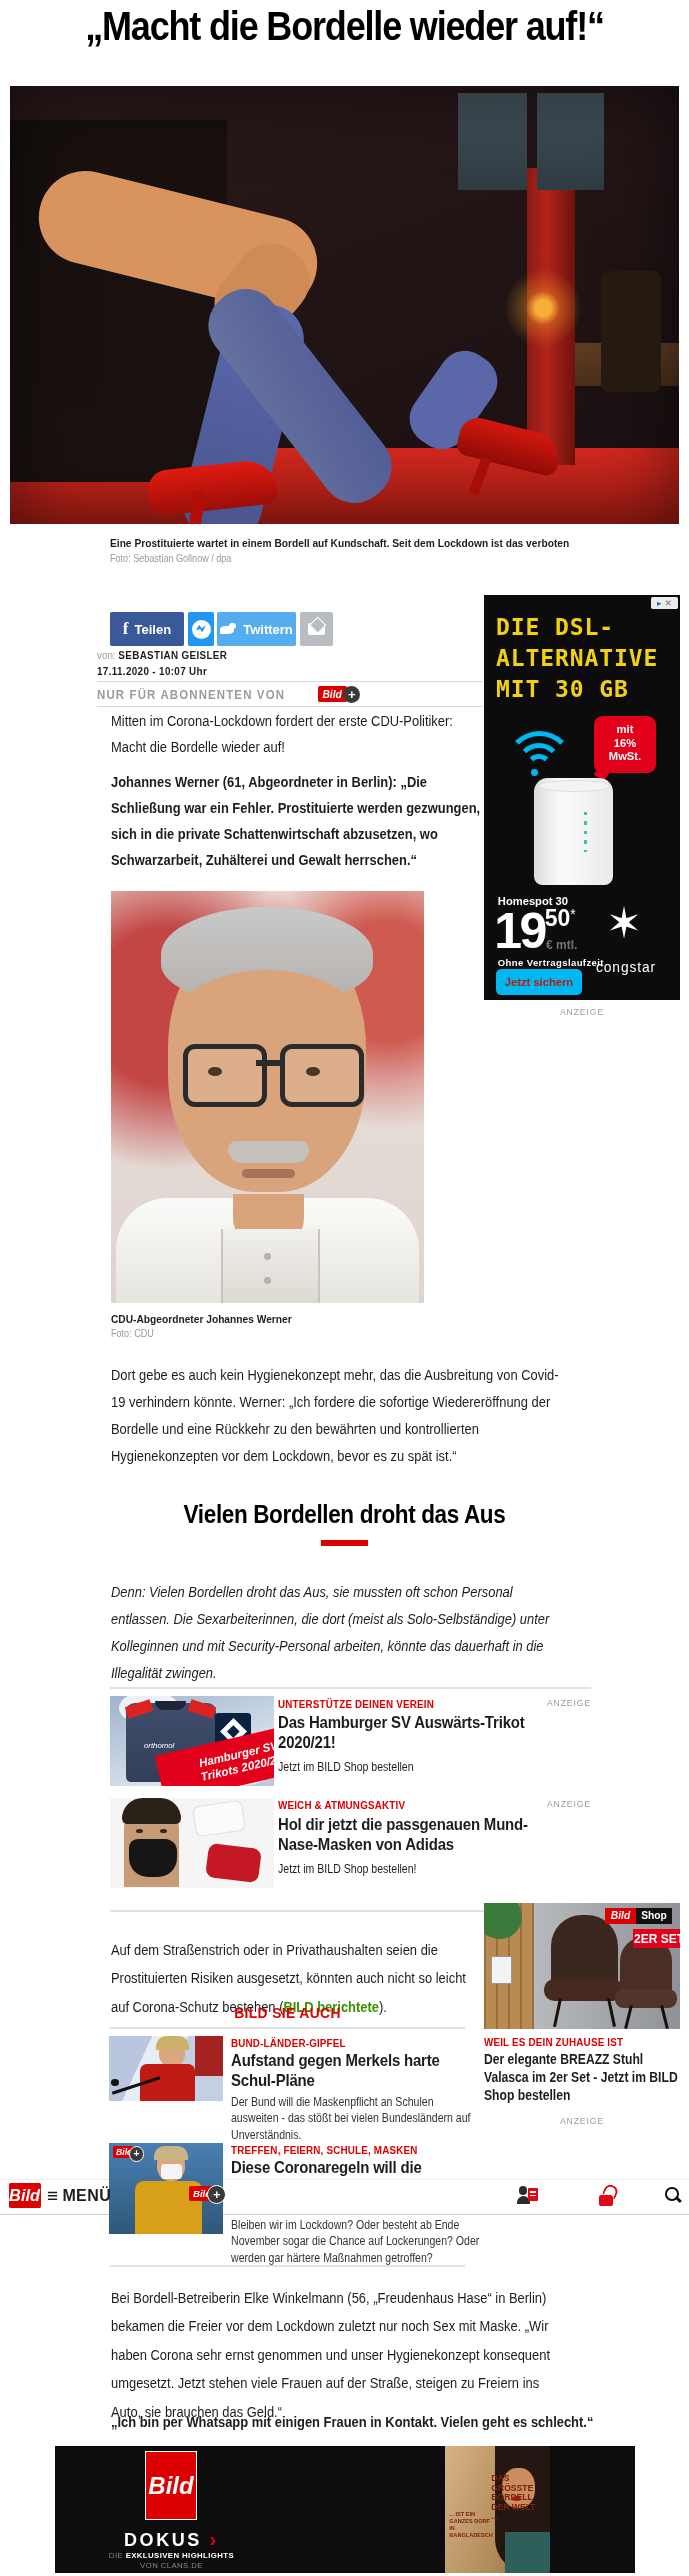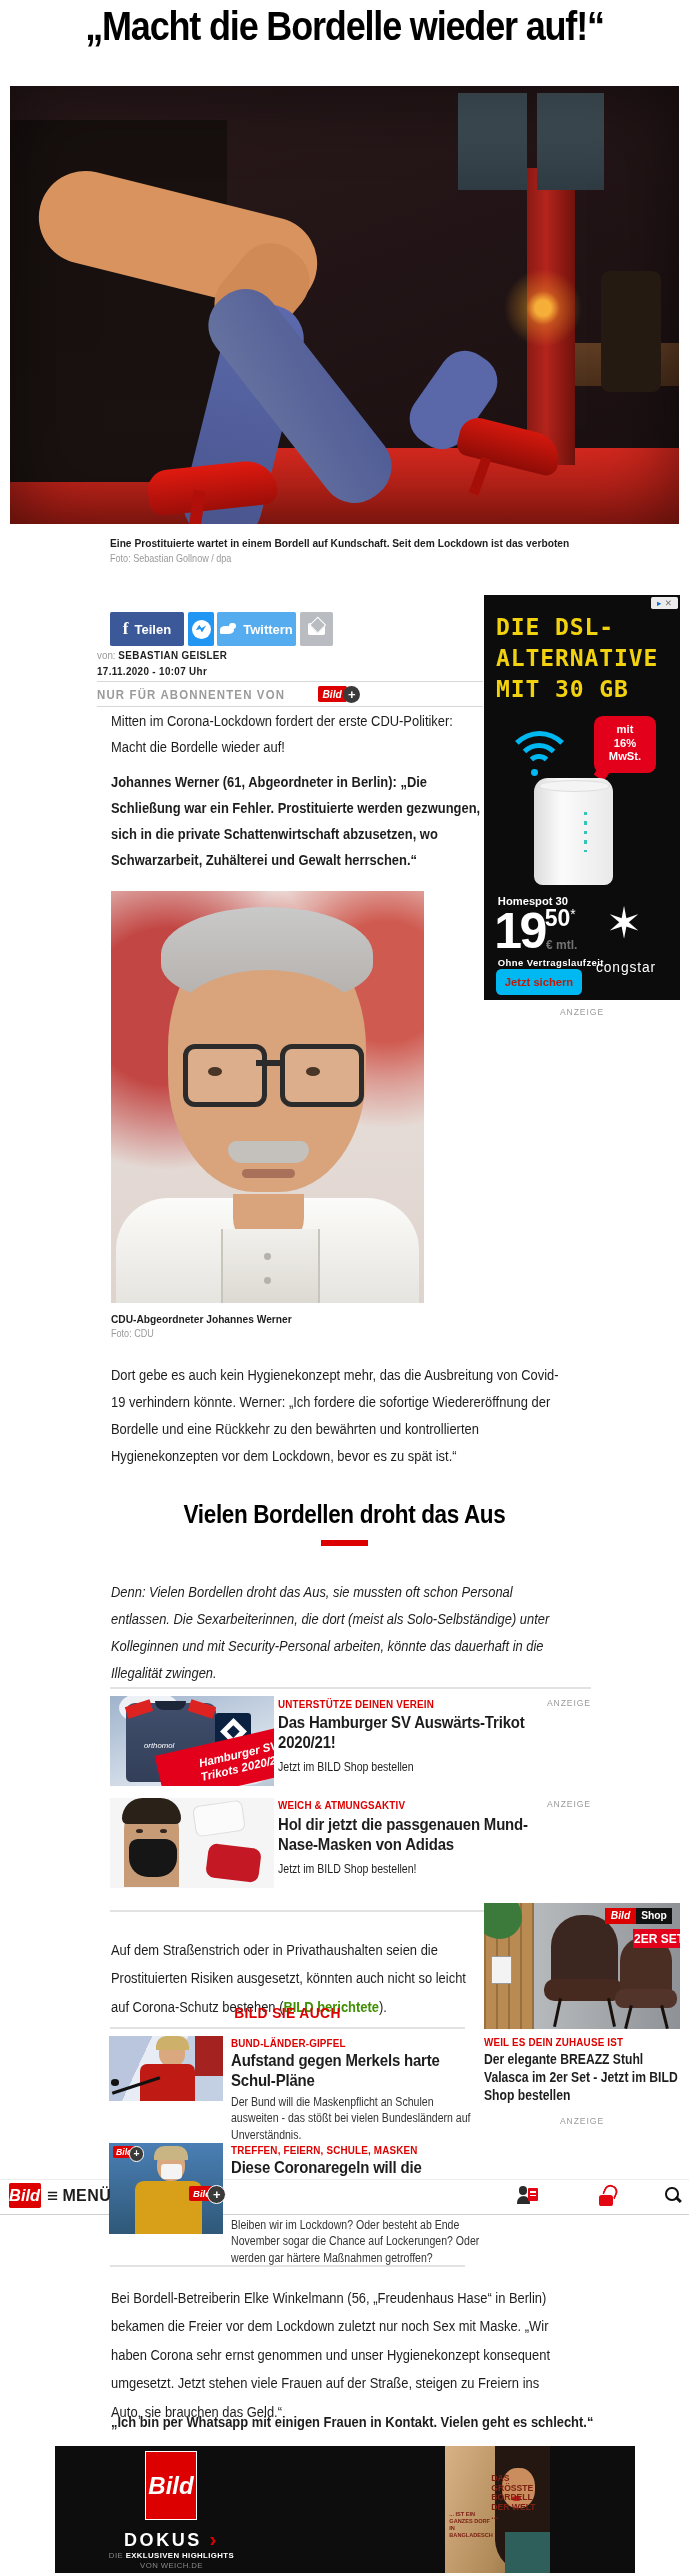--- a/index.html
+++ b/index.html
@@ -297,21 +297,21 @@
     <div style="left:0;top:0;width:233px;height:127px;text-align:center;">
       <div style="left:90px;top:5.2px;width:52px;height:69px;background:#dd0000;display:flex;align-items:center;justify-content:center;color:#fff;font-style:italic;font-weight:800;font-size:24px;border:1.7px solid #fff;box-sizing:border-box;position:absolute;">Bild</div>
       <div style="left:0;top:81px;width:233px;position:absolute;color:#fff;font-weight:800;font-size:18px;letter-spacing:2.6px;">
         <span>DOKUS</span>
         <span style="color:#dd0000;font-size:20.7px;">›</span>
       </div>
       <div style="left:0;top:105px;width:233px;position:absolute;font-size:7.8px;letter-spacing:0.4px;">
         <span style="color:#8a8a8a;">DIE</span>
         <span style="color:#fff;font-weight:800;">EXKLUSIVEN HIGHLIGHTS</span>
       </div>
-      <div style="left:0;top:115px;width:233px;position:absolute;font-size:7.8px;color:#8a8a8a;letter-spacing:0.4px;">VON WEICH.DE</div>
+      <div style="left:0;top:115px;width:233px;position:absolute;font-size:7.8px;color:#8a8a8a;letter-spacing:0.4px;">VON CLANS.DE</div>
     </div>
     <div style="left:390px;top:0;width:105px;height:127px;background:linear-gradient(110deg,#d8b186,#b08a58 60%,#7d5c36);">
       <div style="left:50px;top:0;width:55px;height:127px;background:#241712;border-radius:0 0 0 34px;"></div>
       <div style="left:57px;top:22.4px;width:33px;height:40px;background:#c98d5e;border-radius:45%;"></div>
       <div style="left:67px;top:50px;width:8.6px;height:5.2px;background:#c01818;border-radius:50%;"></div>
       <div style="left:60px;top:86px;width:45px;height:41px;background:#2e5f5a;"></div>
       <div style="left:4.3px;top:28px;width:48px;color:#7c2014;font-weight:800;font-size:8.6px;line-height:9.5px;margin-left:42px;">DAS GRÖSSTE BORDELL DER WELT ...</div>
       <div style="left:4.3px;top:65px;width:45px;color:#7c2014;font-weight:bold;font-size:5.6px;line-height:6.9px;">... IST EIN GANZES DORF IN BANGLADESCH</div>
     </div>
   </div>

